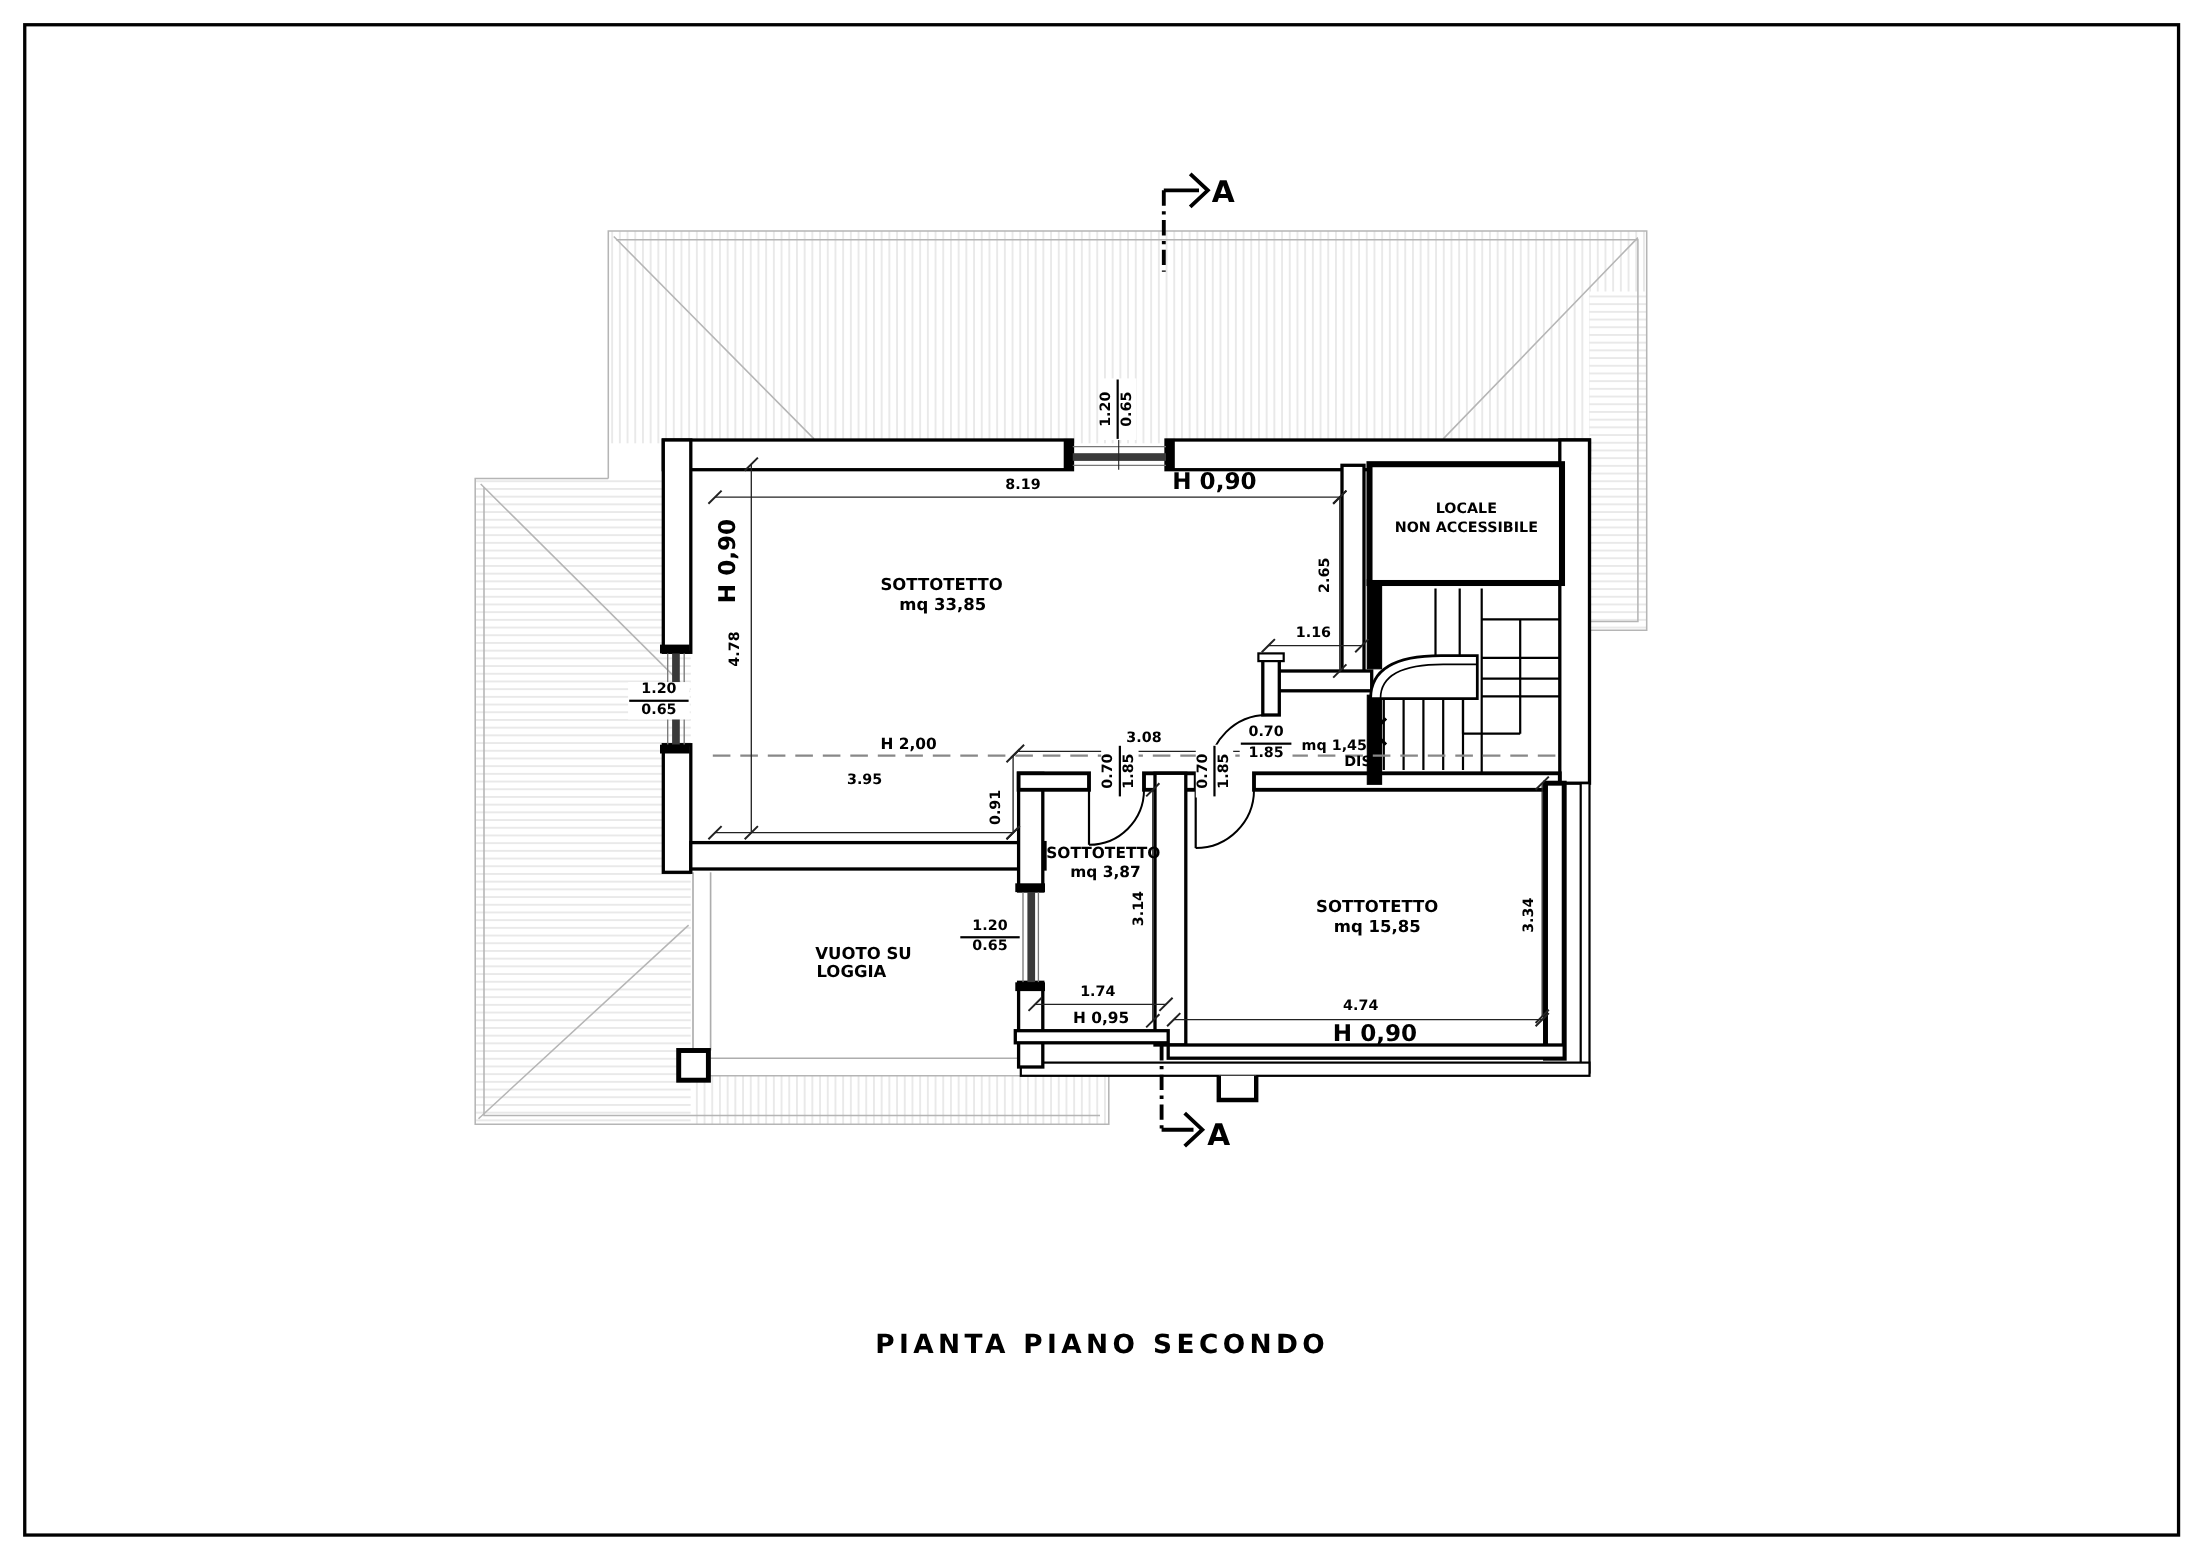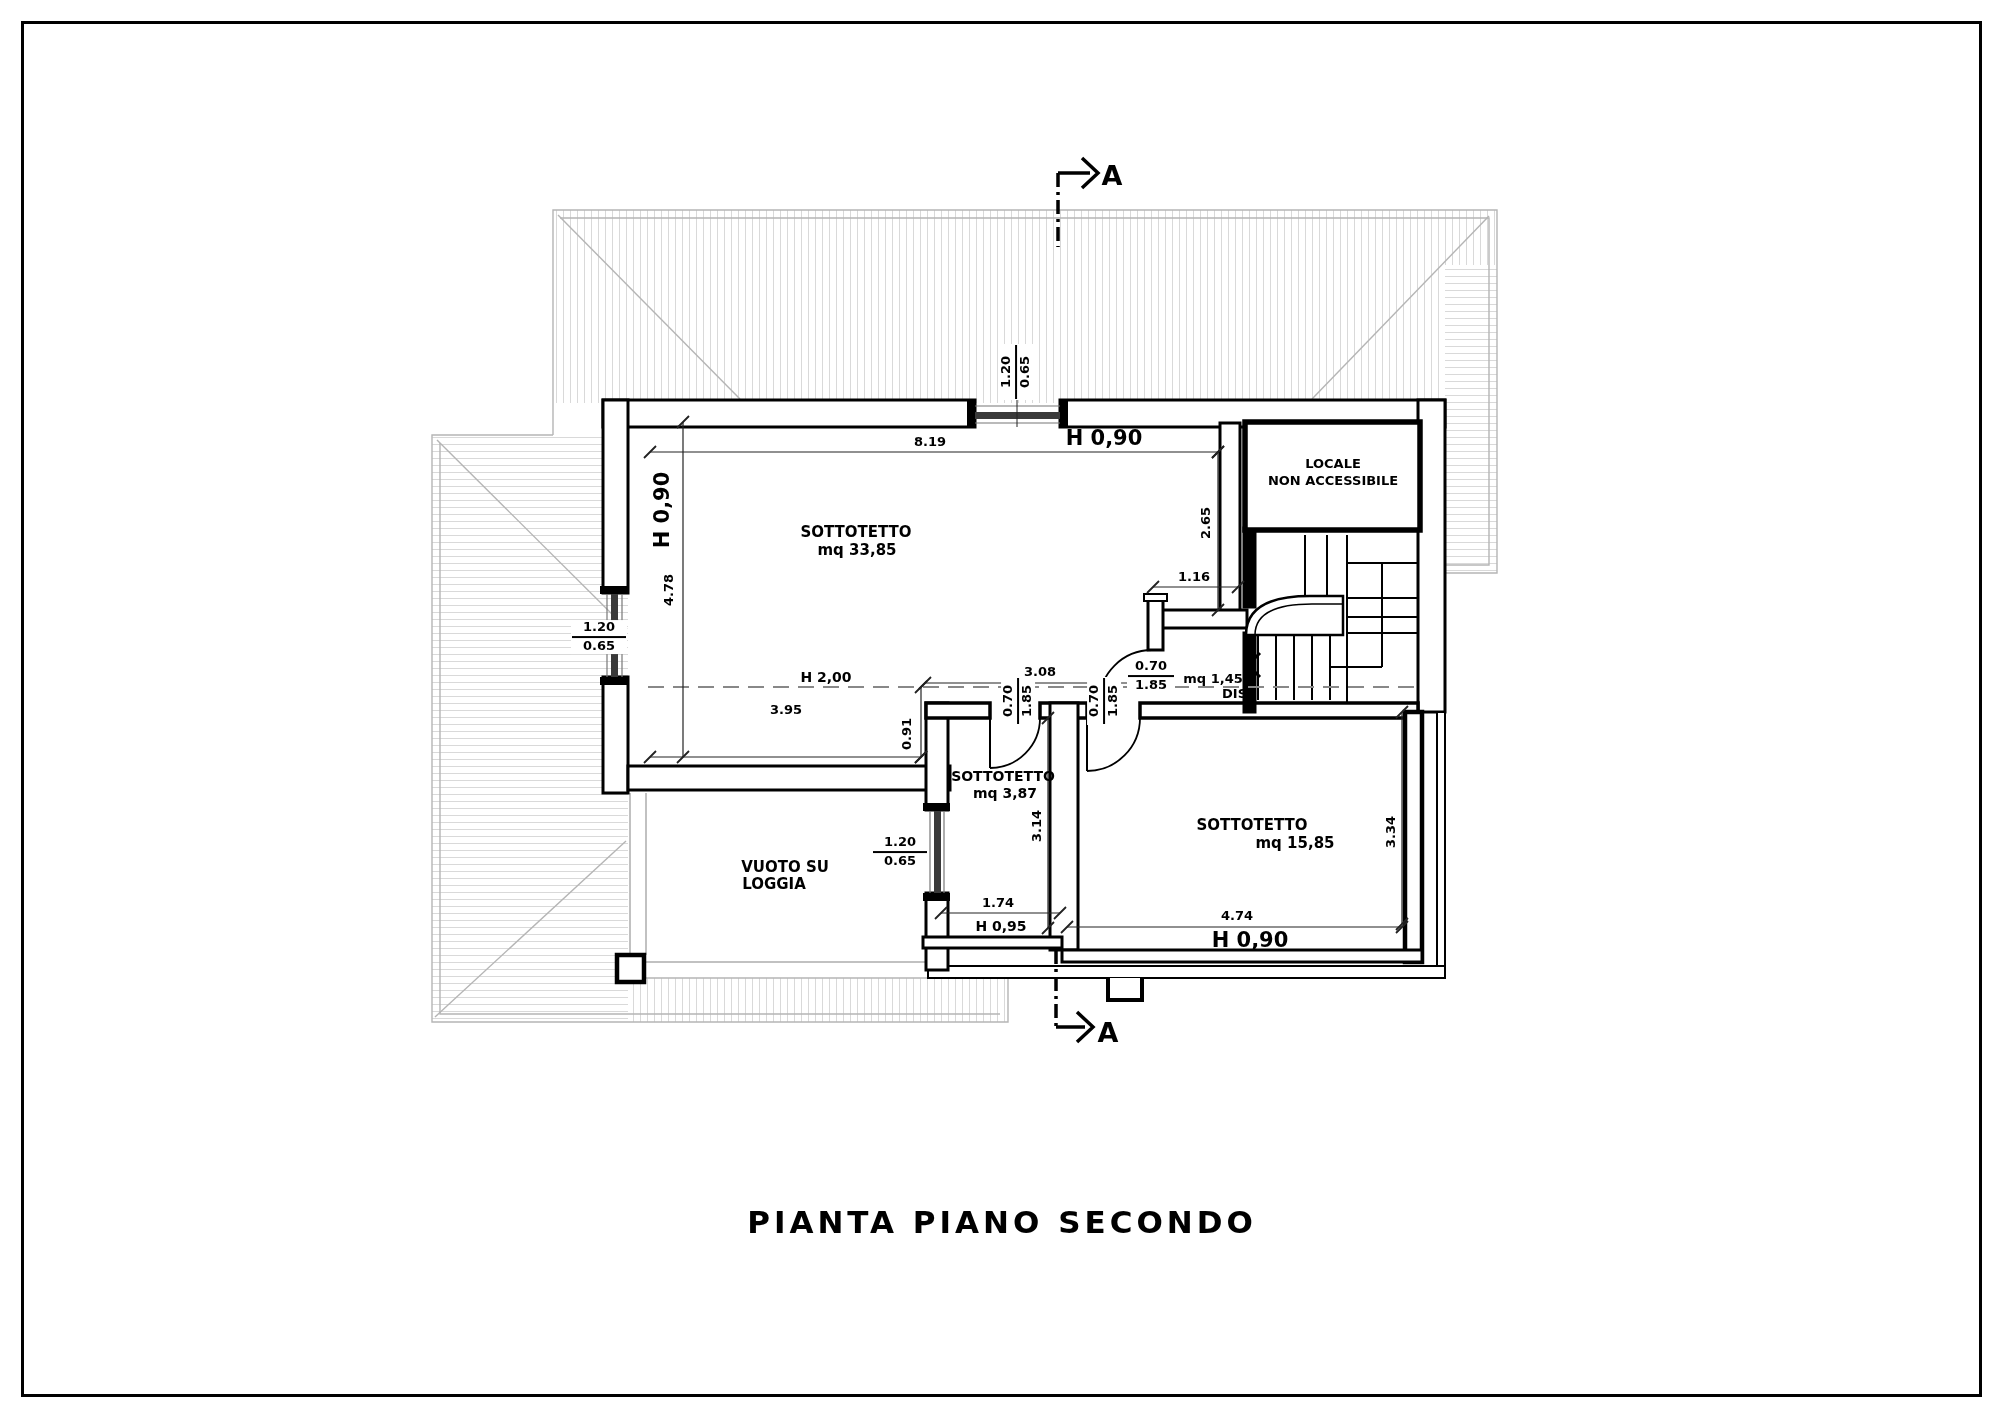--- a/index.html
+++ b/index.html
@@ -10,21 +10,21 @@
   .lbl{position:absolute;transform:translate(-50%,-50%);font-weight:bold;color:#000;
        white-space:nowrap;line-height:1;letter-spacing:0;}
   .rot{transform:translate(-50%,-50%) rotate(-90deg);}
   .bgw{background:#fff;padding:0 3px;}
   .fs13{font-size:13px;}
   .fs14{font-size:14px;}
   .fs15{font-size:15px;}
   .fs21{font-size:21px;}
   .fs22{font-size:14px;}
   .fs26{font-size:27px;}
-  .title{font-size:31px;letter-spacing:4px;}
+  .title{font-size:24px;letter-spacing:4px;}
   .frac{position:absolute;display:flex;flex-direction:column;align-items:center;
         transform:translate(-50%,-50%);font-weight:bold;font-size:13px;line-height:1.15;
         background:#fff;padding:0 1px;}
   .frac.rot{transform:translate(-50%,-50%) rotate(-90deg);}
   .frac .bar{height:2px;background:#000;margin:1px 0;align-self:stretch;}
   .wfrac{width:54px;}
   .dfrac{width:46px;}
 </style>
 </head>
 <body>
@@ -182,21 +182,21 @@
   <div class="lbl fs26" style="left:1112px;top:175px;">A</div>
   <div class="lbl fs26" style="left:1108px;top:1032px;">A</div>
 
   <div class="lbl fs15" style="left:856px;top:532px;">SOTTOTETTO</div>
   <div class="lbl fs15" style="left:857px;top:550px;">mq 33,85</div>
 
   <div class="lbl fs14" style="left:1003px;top:776px;">SOTTOTETTO</div>
   <div class="lbl fs14" style="left:1005px;top:793px;">mq 3,87</div>
 
   <div class="lbl fs15" style="left:1252px;top:825px;">SOTTOTETTO</div>
-  <div class="lbl fs15" style="left:1252px;top:843px;margin-left:43px;">mq 15,85</div>
+  <div class="lbl fs15" style="left:1252px;top:843px;">mq 15,85</div>
 
   <div class="lbl fs13" style="left:1210px;top:693px;margin-left:27px;">DIS.</div>
   <div class="lbl fs13" style="left:1213px;top:678px;">mq 1,45</div>
 
   <div class="lbl fs13" style="left:1333px;top:463px;">LOCALE</div>
   <div class="lbl fs13" style="left:1333px;top:480px;">NON ACCESSIBILE</div>
 
   <div class="lbl fs15" style="left:773px;top:867px;margin-left:12px;">VUOTO SU</div>
   <div class="lbl fs15" style="left:774px;top:884px;">LOGGIA</div>
 

